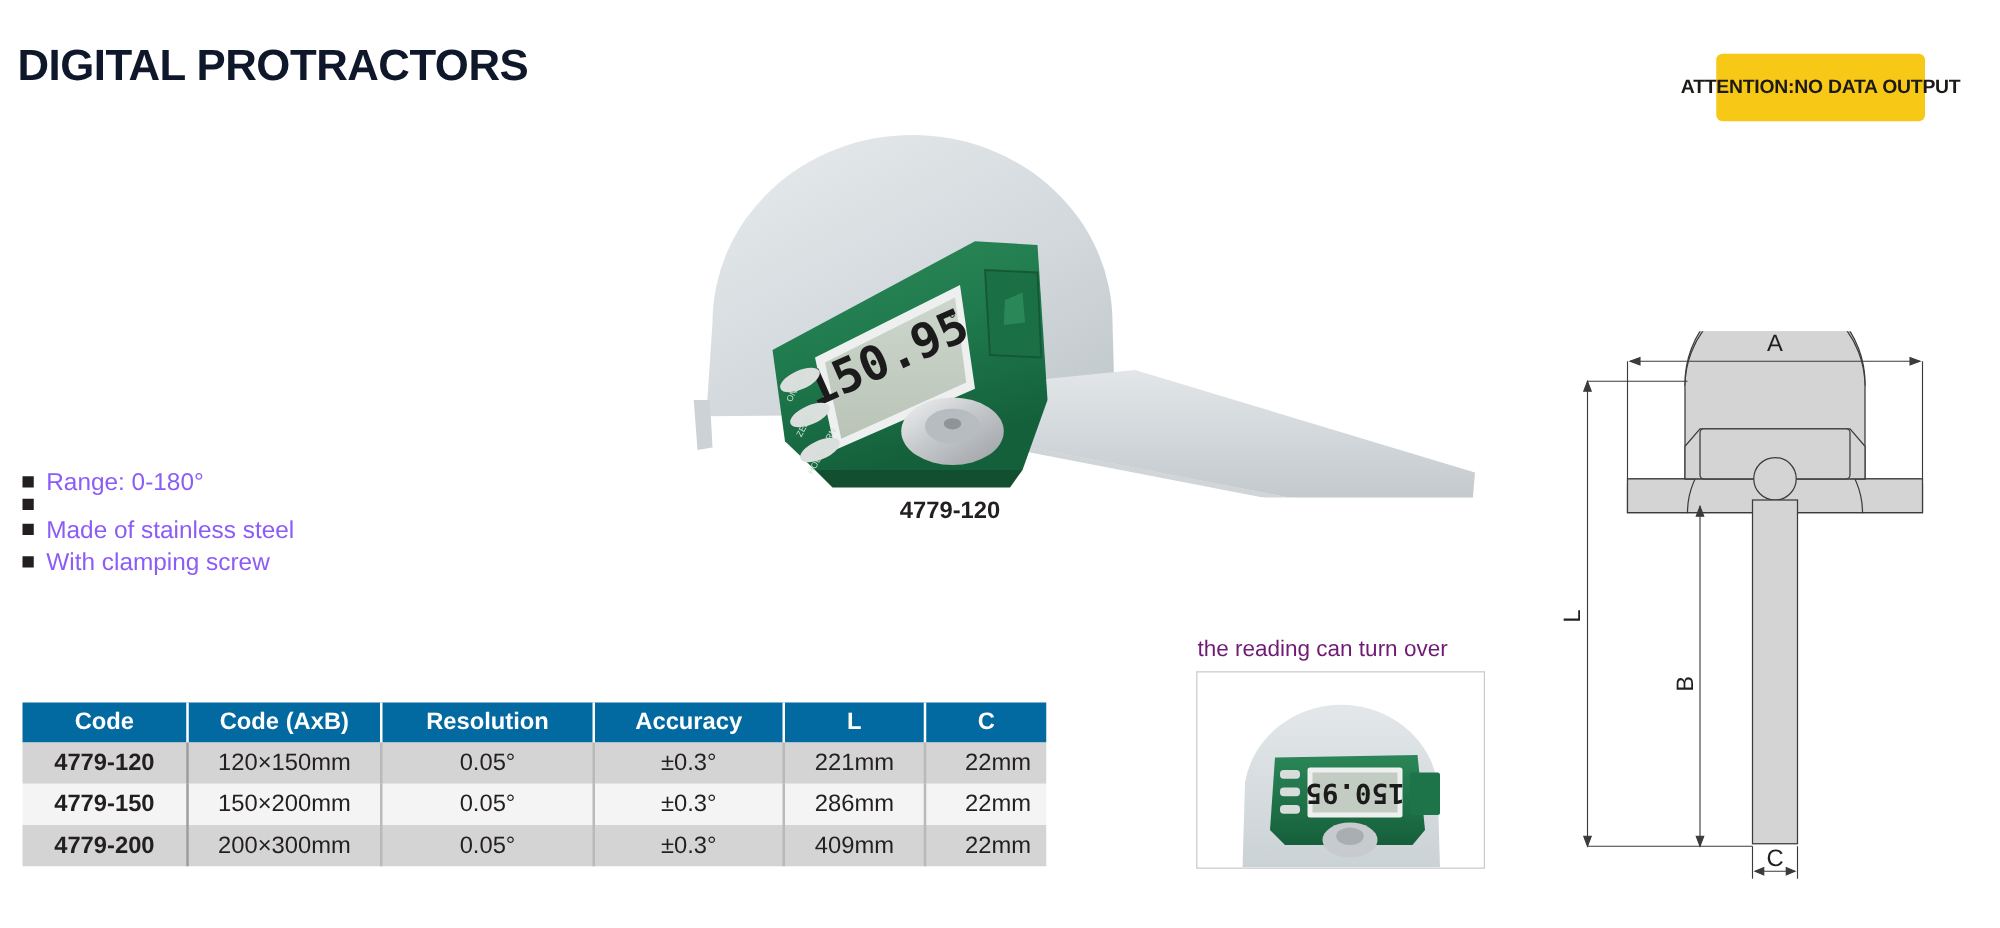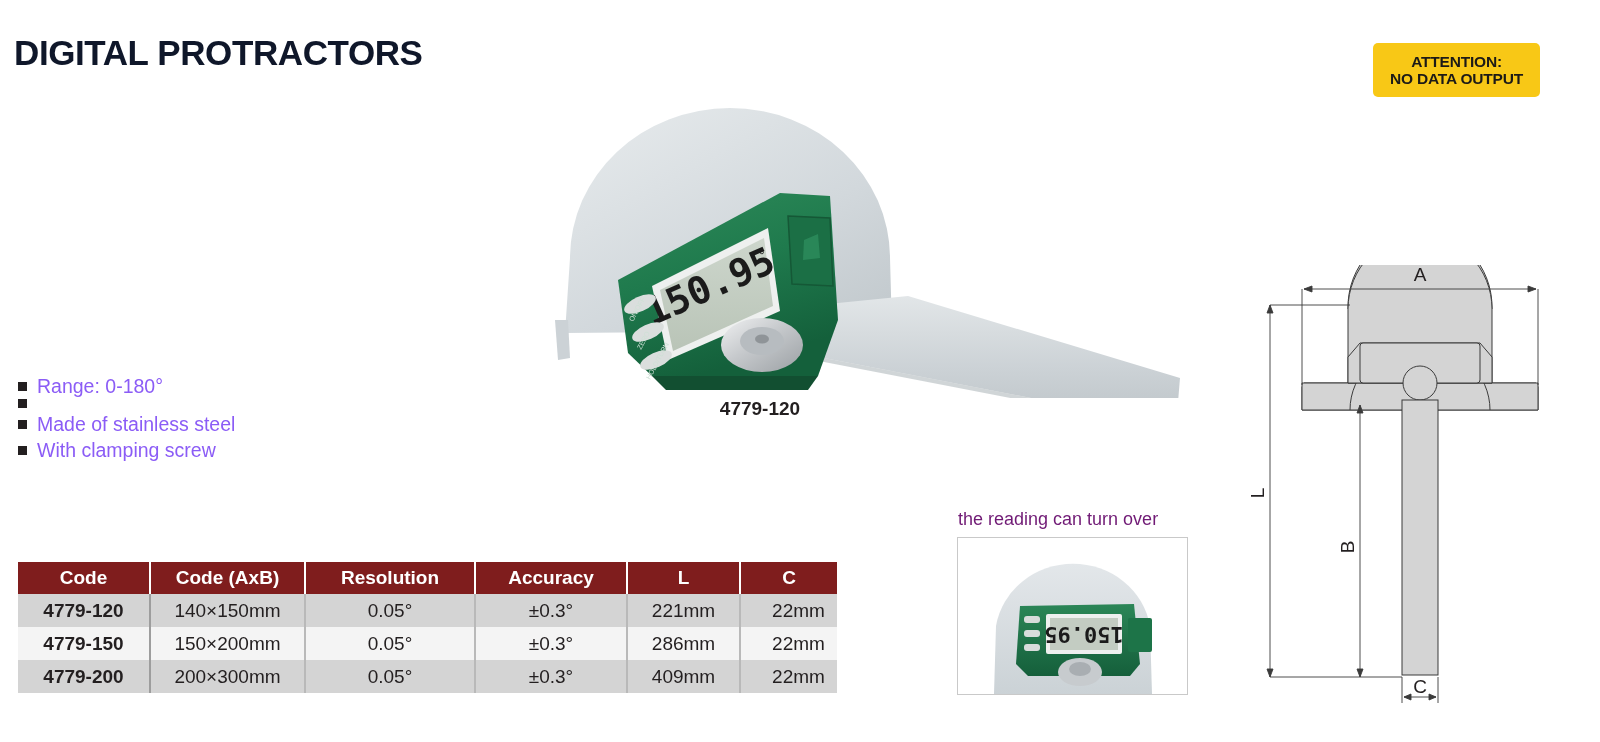--- a/index.html
+++ b/index.html
@@ -32,21 +32,21 @@
   
   #attention-badge {
     position: absolute;
     left: 1373px;
     top: 43px;
     width: 167px;
     height: 54px;
     background: #f8c816;
     border-radius: 5px;
     display: flex;
-    flex-direction: column;
+    flex-direction: row;
     align-items: center;
     justify-content: center;
     line-height: 1.12;
   }
   #attention-badge .badge-line {
     font-size: 15.5px;
     font-weight: bold;
     color: #1c1a17;
     white-space: nowrap;
     letter-spacing: -0.2px;
@@ -82,21 +82,21 @@
   
   #spec-table {
     position: absolute;
     left: 18px;
     top: 562px;
     width: 819px;
     border-collapse: collapse;
     table-layout: fixed;
   }
   #spec-table th {
-    background: #7f1d1d;
+    background: #0369a1;
     color: #ffffff;
     font-size: 19px;
     font-weight: bold;
     height: 32px;
     border-right: 2px solid #ffffff;
     text-align: center;
     padding: 0;
   }
   #spec-table th:last-child { border-right: none; }
   #spec-table td {
@@ -353,21 +353,21 @@
       <th>Code (AxB)</th>
       <th>Resolution</th>
       <th>Accuracy</th>
       <th>L</th>
       <th>C</th>
     </tr>
   </thead>
   <tbody>
     <tr>
       <td class="code-cell">4779-120</td>
-      <td>140×150mm</td>
+      <td>120×150mm</td>
       <td>0.05°</td>
       <td>±0.3°</td>
       <td>221mm</td>
       <td>22mm</td>
     </tr>
     <tr>
       <td class="code-cell">4779-150</td>
       <td>150×200mm</td>
       <td>0.05°</td>
       <td>±0.3°</td>

